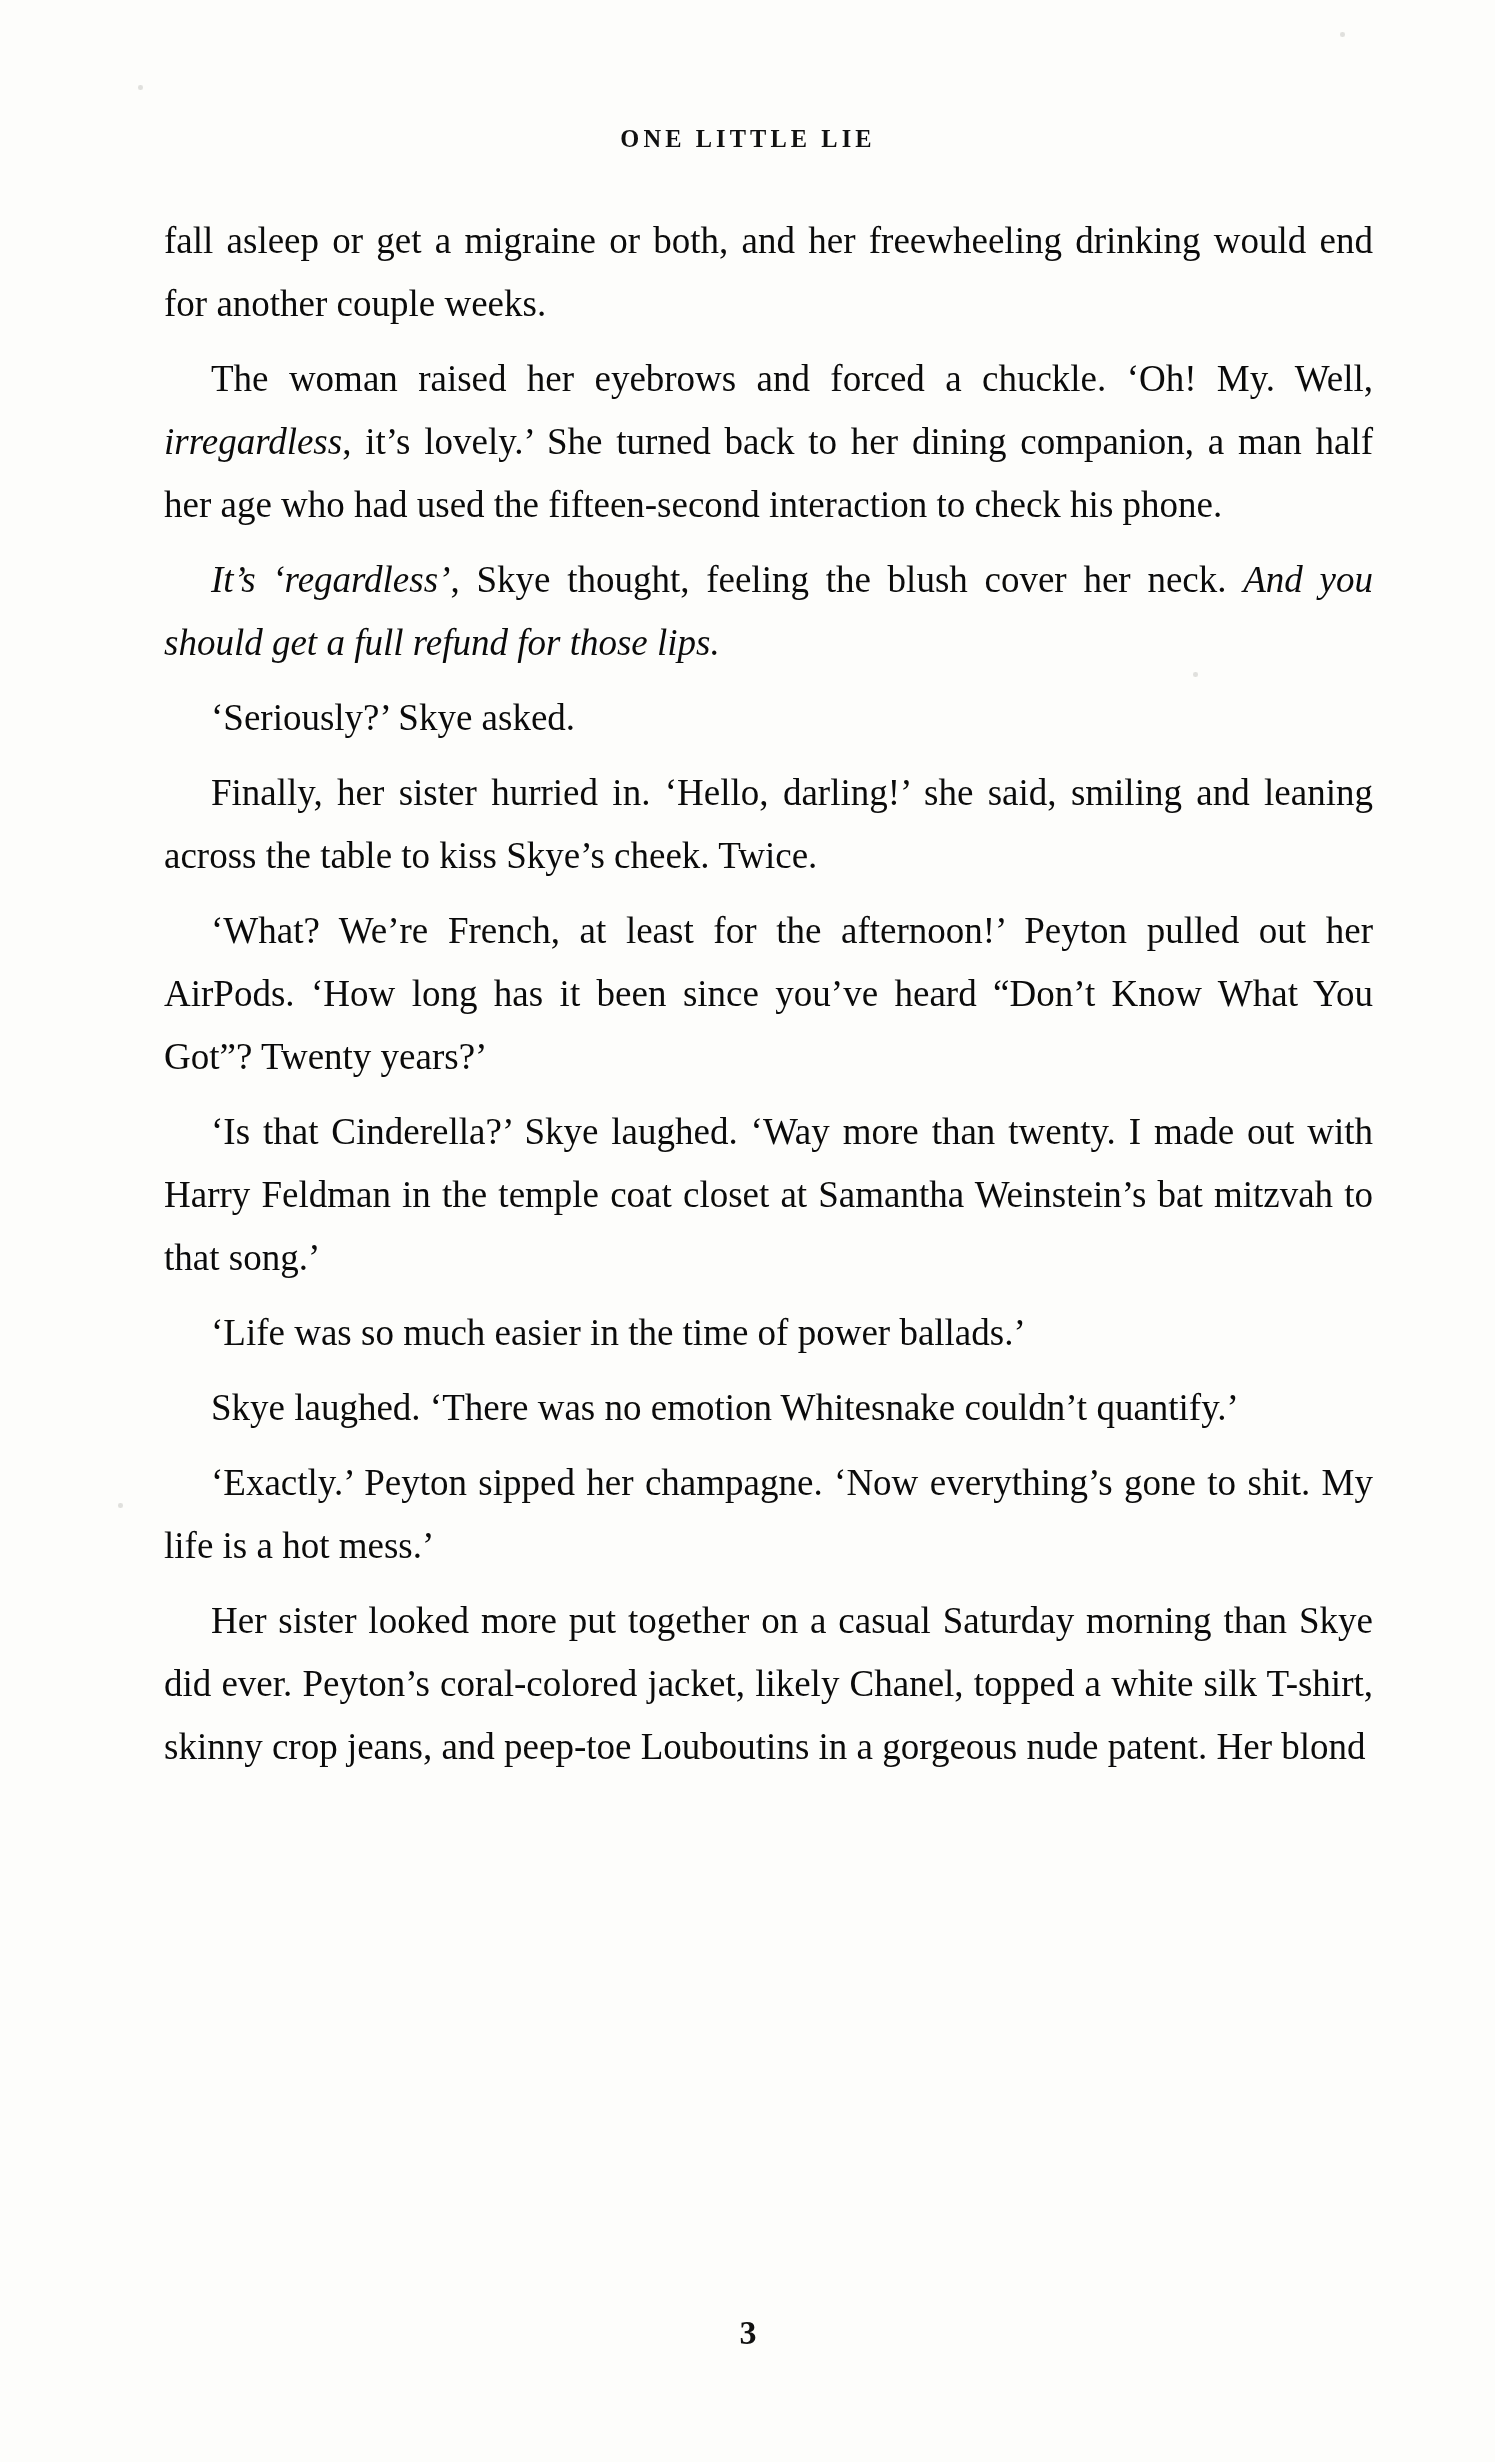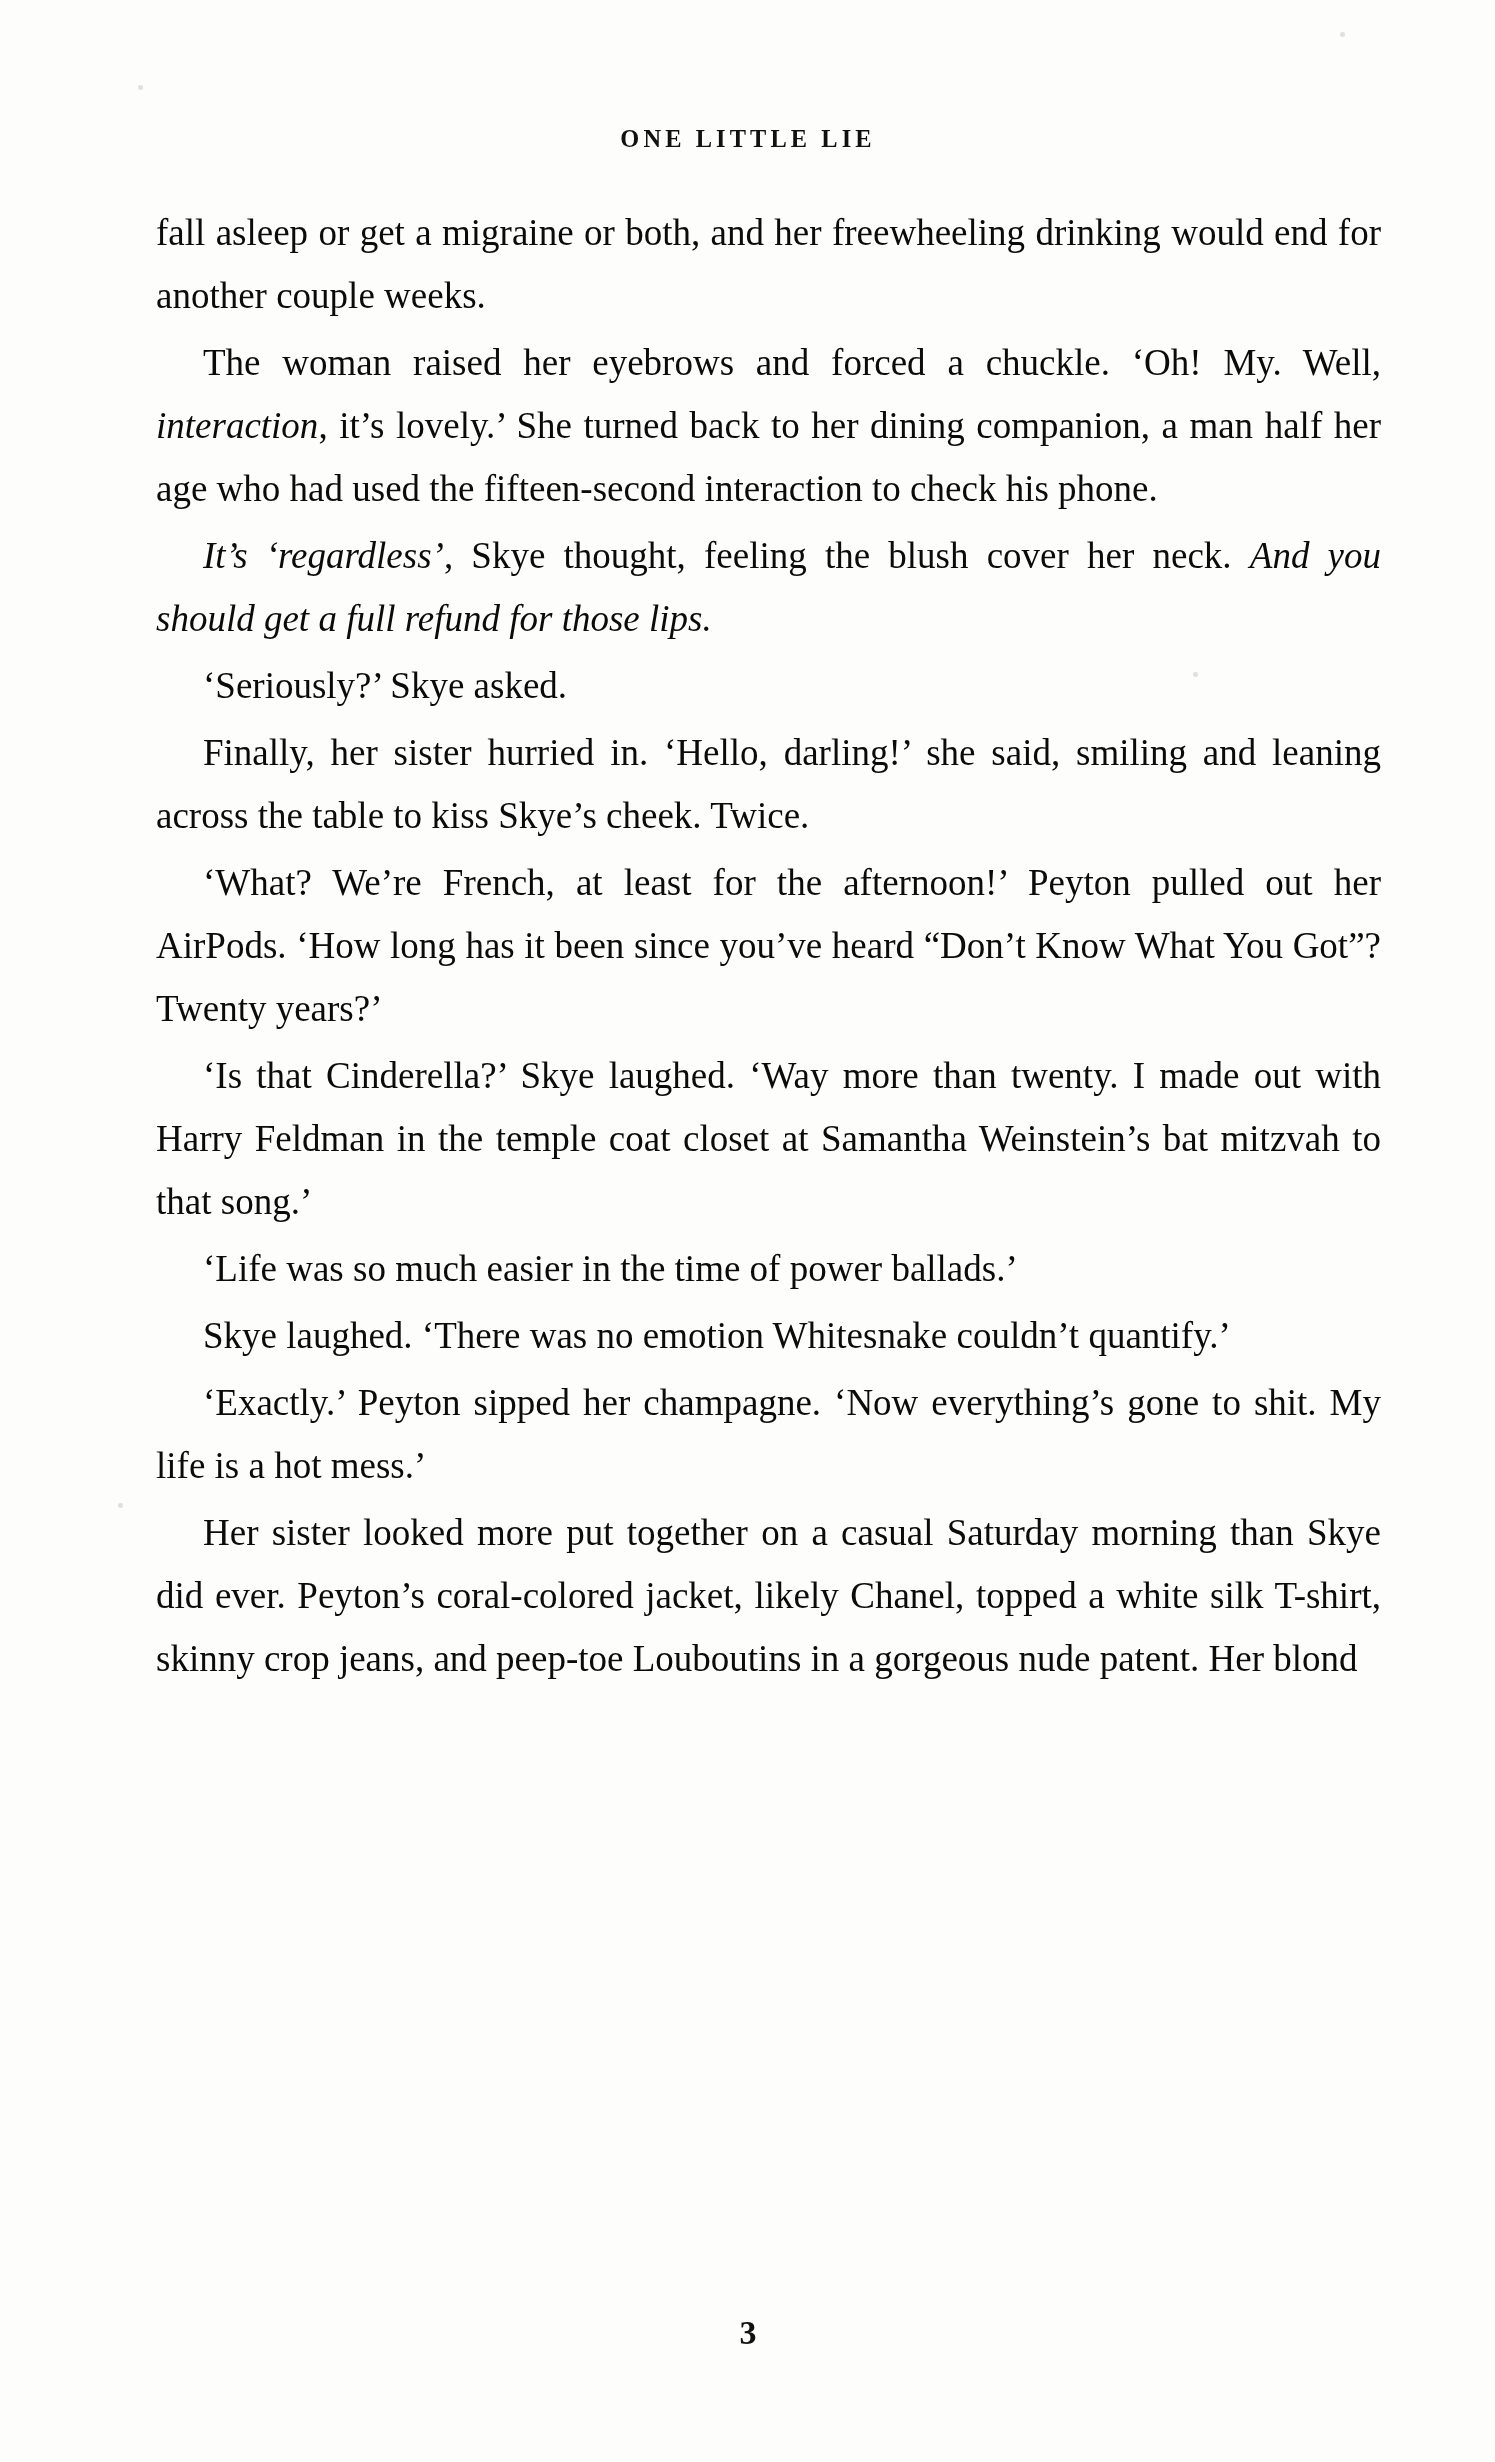--- a/index.html
+++ b/index.html
@@ -41,21 +41,21 @@
     left: 152px;
     width: 1233px;
     font-size: 37px;
     line-height: 63px;
     text-align: justify;
     text-justify: inter-word;
     color: #0b0b0b;
     font-family: "Liberation Serif", serif;
   }
   .body-text p {
-    margin: 4px;
+    margin: 12px;
     text-indent: 0;
   }
   .body-text p.indent {
     text-indent: 47px;
   }
   .body-text em {
     font-style: italic;
   }
   .folio {
     position: absolute;
@@ -83,21 +83,21 @@
 
   <div class="speckle" style="left:138px; top:85px; width:4.5px; height:4.5px;"></div>
   <div class="speckle" style="left:1340px; top:32px; width:4.5px; height:4.5px;"></div>
   <div class="speckle" style="left:1193px; top:672px; width:4.5px; height:4.5px;"></div>
   <div class="speckle" style="left:118px; top:1503px; width:4.5px; height:4.5px;"></div>
 
   <div class="running-head">ONE LITTLE LIE</div>
 
   <div class="body-text" id="body-text">
       <p class=""><span>fall asleep or get a migraine or both, and her freewheeling drinking would end for another couple weeks.</span></p>
-      <p class="indent"><span>The woman raised her eyebrows and forced a chuckle. ‘Oh! My. Well, </span><em>interaction</em><span>, it’s lovely.’ She turned back to her dining companion, a man half her age who had used the fifteen-second interaction to check his phone.</span></p>
+      <p class="indent"><span>The woman raised her eyebrows and forced a chuckle. ‘Oh! My. Well, </span><em>irregardless</em><span>, it’s lovely.’ She turned back to her dining companion, a man half her age who had used the fifteen-second interaction to check his phone.</span></p>
       <p class="indent"><em>It’s ‘regardless’</em><span>, Skye thought, feeling the blush cover her neck. </span><em>And you should get a full refund for those lips.</em></p>
       <p class="indent"><span>‘Seriously?’ Skye asked.</span></p>
       <p class="indent"><span>Finally, her sister hurried in. ‘Hello, darling!’ she said, smiling and leaning across the table to kiss Skye’s cheek. Twice.</span></p>
       <p class="indent"><span>‘What? We’re French, at least for the afternoon!’ Peyton pulled out her AirPods. ‘How long has it been since you’ve heard “Don’t Know What You Got”? Twenty years?’</span></p>
       <p class="indent"><span>‘Is that Cinderella?’ Skye laughed. ‘Way more than twenty. I made out with Harry Feldman in the temple coat closet at Samantha Weinstein’s bat mitzvah to that song.’</span></p>
       <p class="indent"><span>‘Life was so much easier in the time of power ballads.’</span></p>
       <p class="indent"><span>Skye laughed. ‘There was no emotion Whitesnake couldn’t quantify.’</span></p>
       <p class="indent"><span>‘Exactly.’ Peyton sipped her champagne. ‘Now everything’s gone to shit. My life is a hot mess.’</span></p>
       <p class="indent"><span>Her sister looked more put together on a casual Saturday morning than Skye did ever. Peyton’s coral-colored jacket, likely Chanel, topped a white silk T-shirt, skinny crop jeans, and peep-toe Louboutins in a gorgeous nude patent. Her blond</span></p>
     </div>

